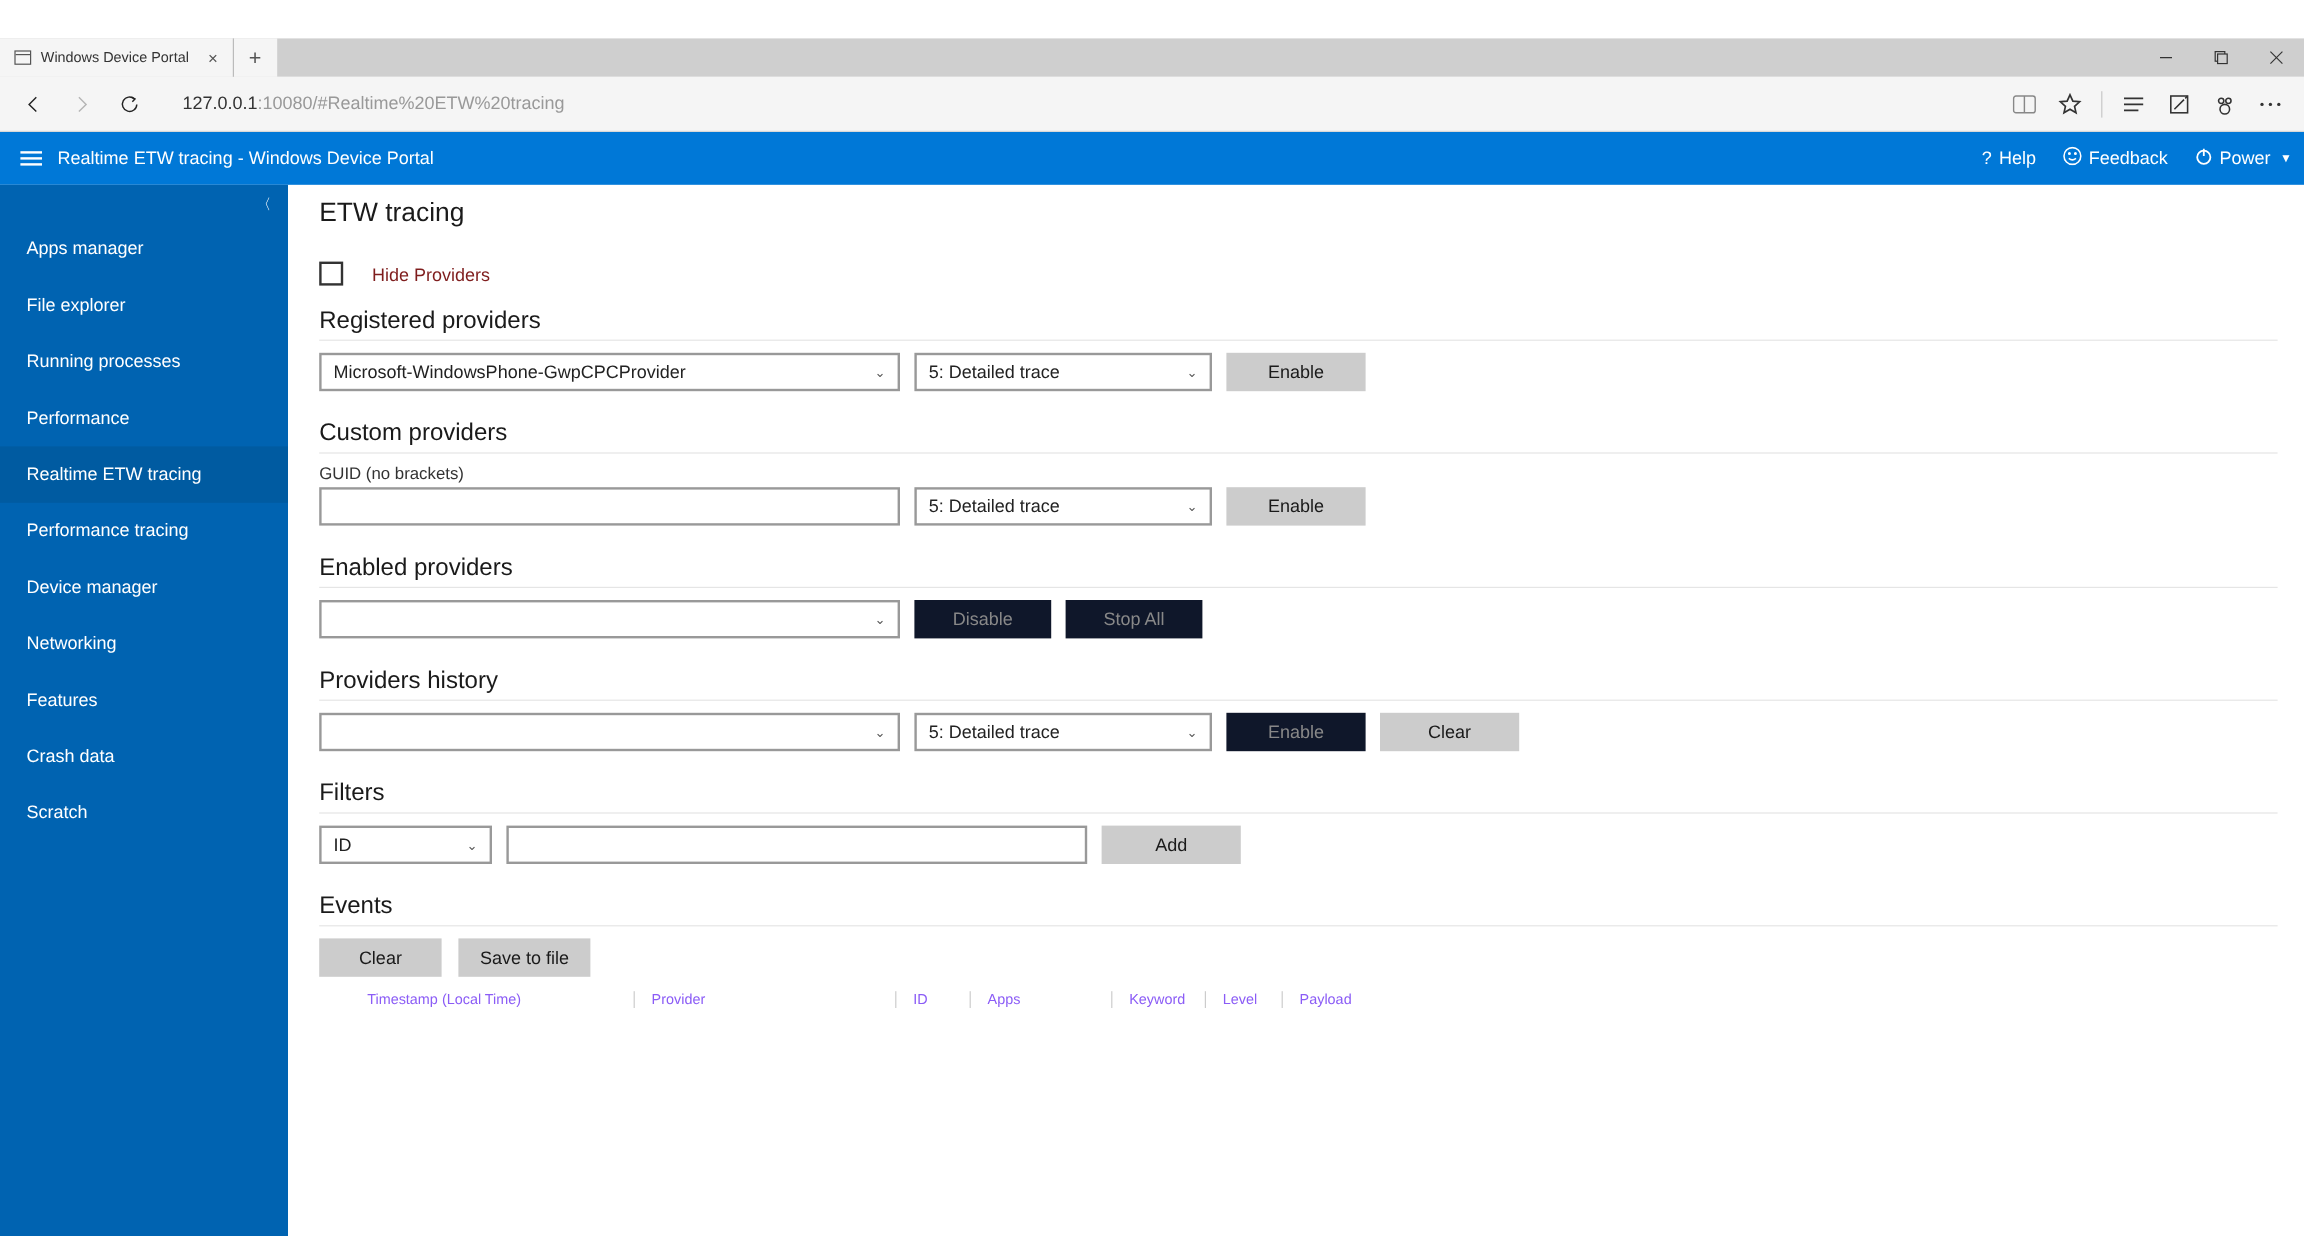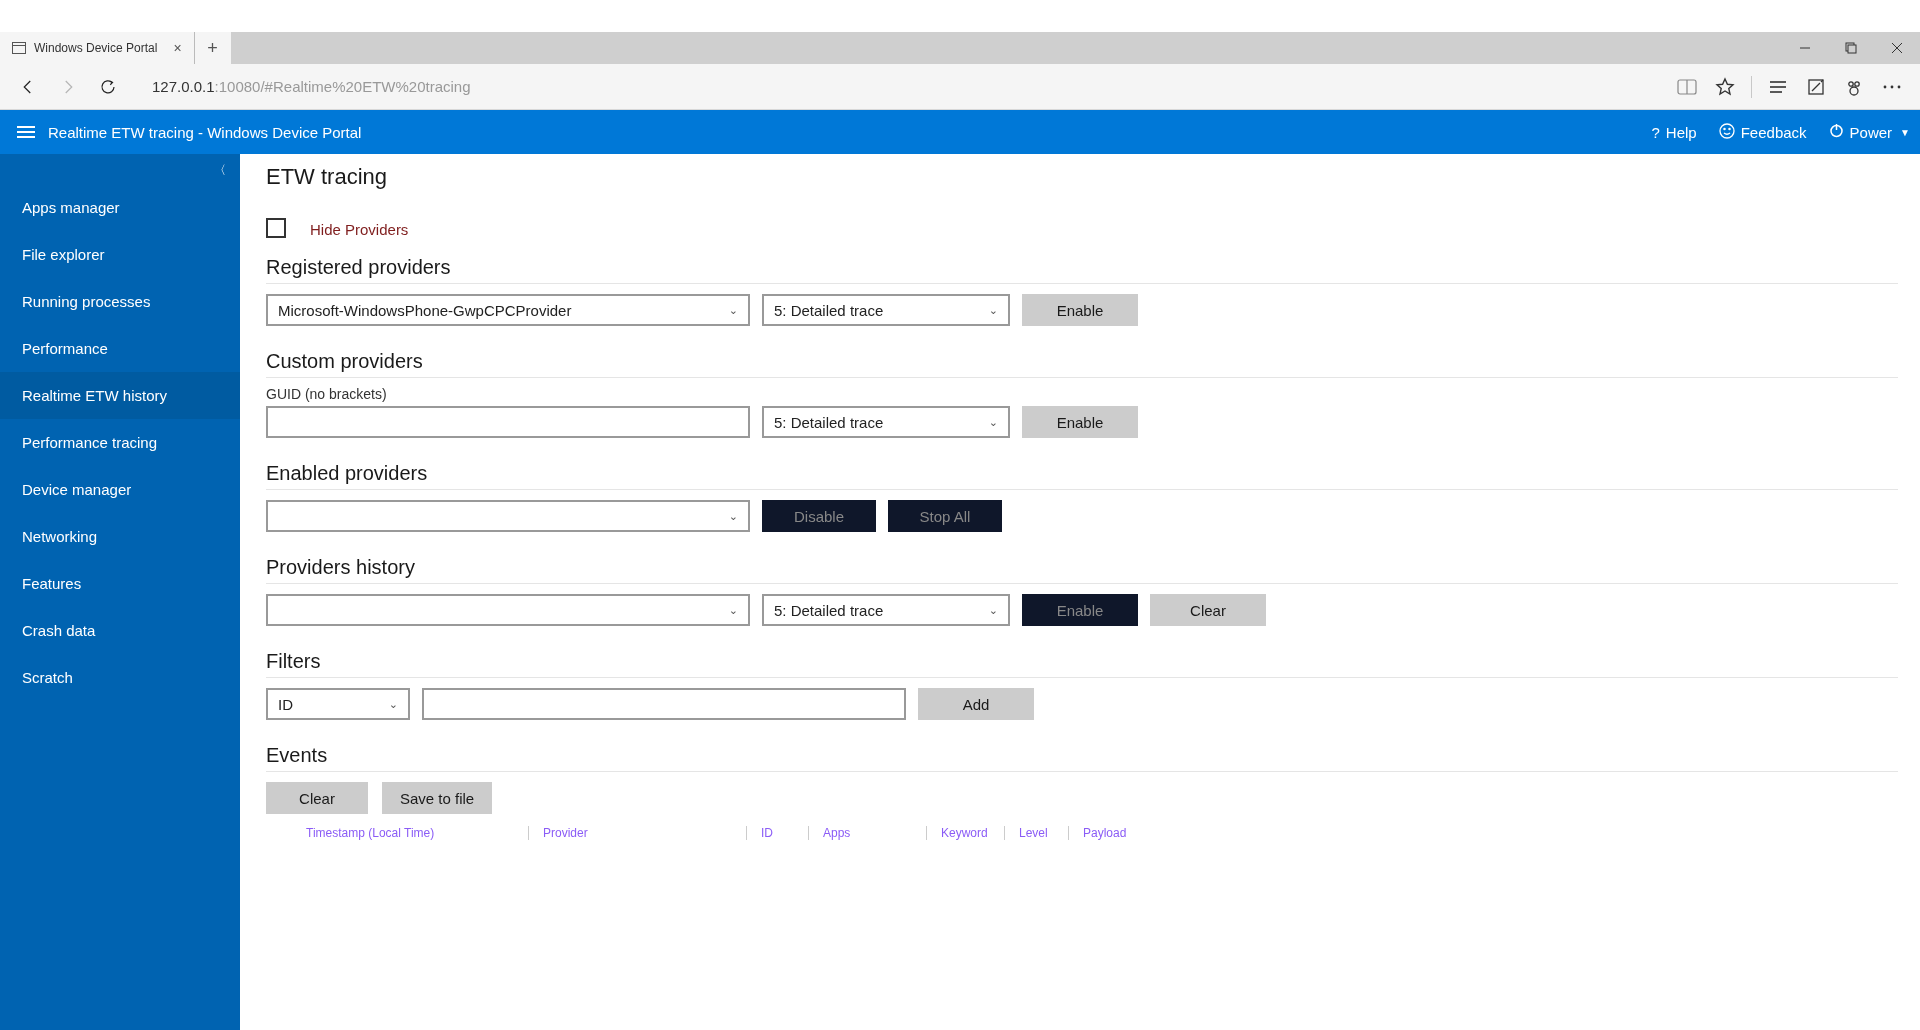--- a/index.html
+++ b/index.html
@@ -202,21 +202,21 @@
 </div>
 
 <div class="app-body">
   <div class="sidebar">
     <div class="collapse">〈</div>
     <div id="sidebar-items">
         <div class="side-item">Apps manager</div>
         <div class="side-item">File explorer</div>
         <div class="side-item">Running processes</div>
         <div class="side-item">Performance</div>
-        <div class="side-item active">Realtime ETW history</div>
+        <div class="side-item active">Realtime ETW tracing</div>
         <div class="side-item">Performance tracing</div>
         <div class="side-item">Device manager</div>
         <div class="side-item">Networking</div>
         <div class="side-item">Features</div>
         <div class="side-item">Crash data</div>
         <div class="side-item">Scratch</div>
       </div>
   </div>
 
   <div class="content">

